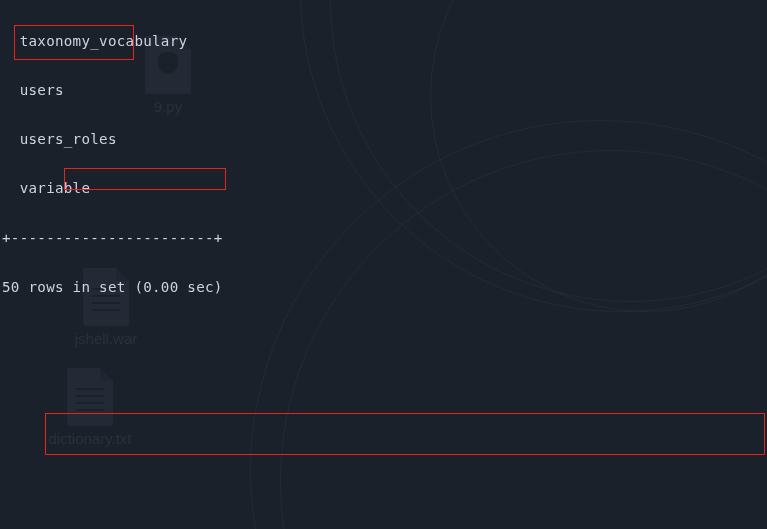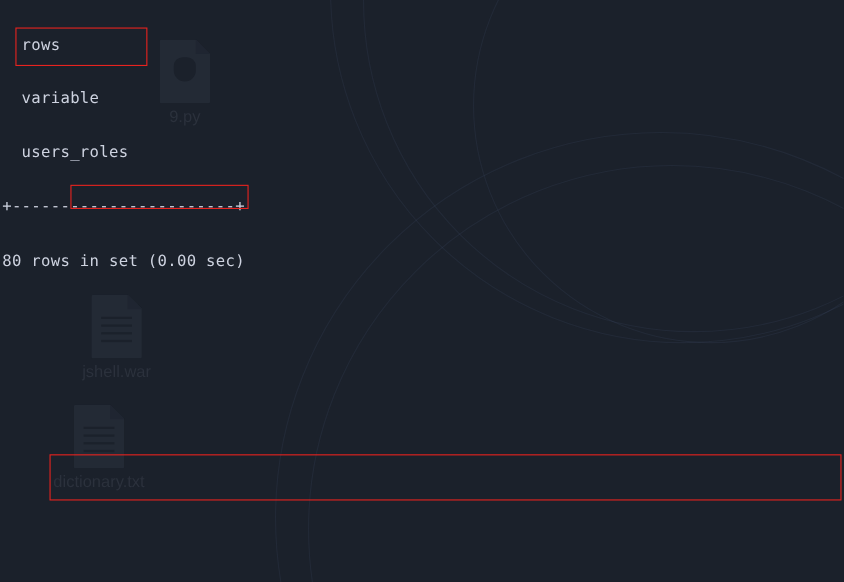--- a/index.html
+++ b/index.html
@@ -119,25 +119,26 @@
       <span class="glyph lines"></span>
       <span class="lbl">jshell.war</span>
     </div>
     <div class="desk-icon" style="left:20px; top:368px; width:140px;">
       <span class="glyph lines"></span>
       <span class="lbl">dictionary.txt</span>
     </div>
   </div>
 
   <div class="term">
-    <div class="line">  rows</div>
+    <div class="line">  taxonomy_vocabulary</div>
+    <div class="line">  users</div>
+    <div class="line">  users_roles</div>
     <div class="line">  variable</div>
-    <div class="line">  users_roles</div>
     <div class="line">+-----------------------+</div>
-    <div class="line">80 rows in set (0.00 sec)</div>
+    <div class="line">50 rows in set (0.00 sec)</div>
     <div class="line"></div>
     
     
     
     
 
     
     
     
 

